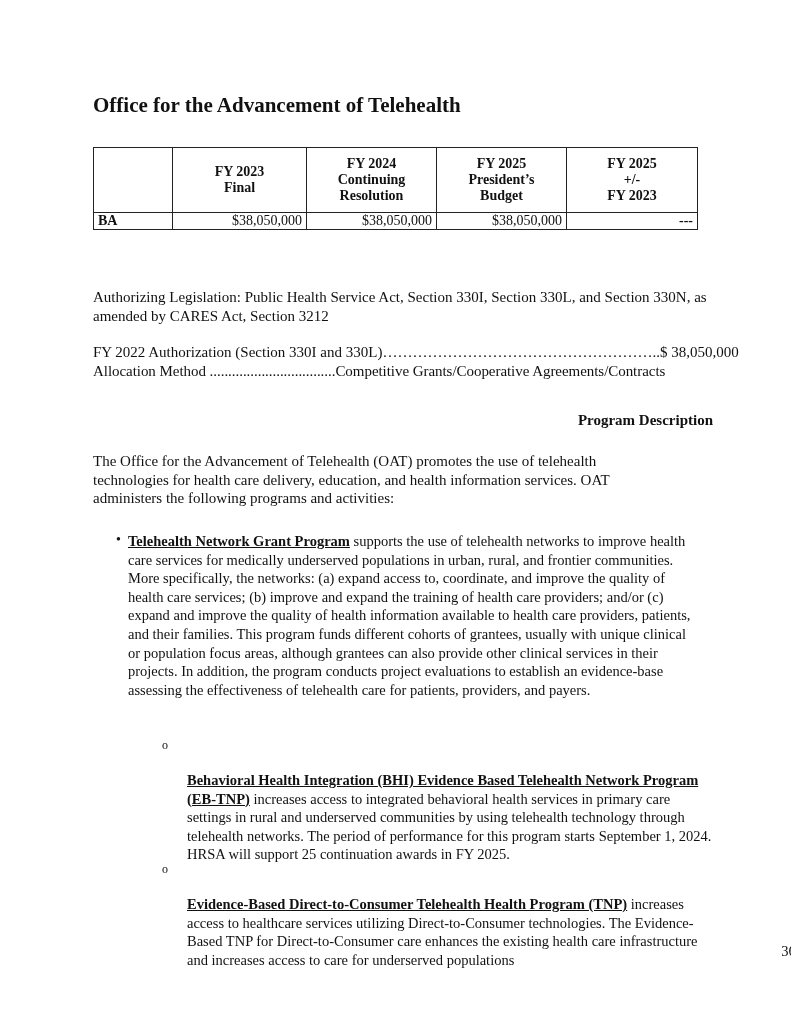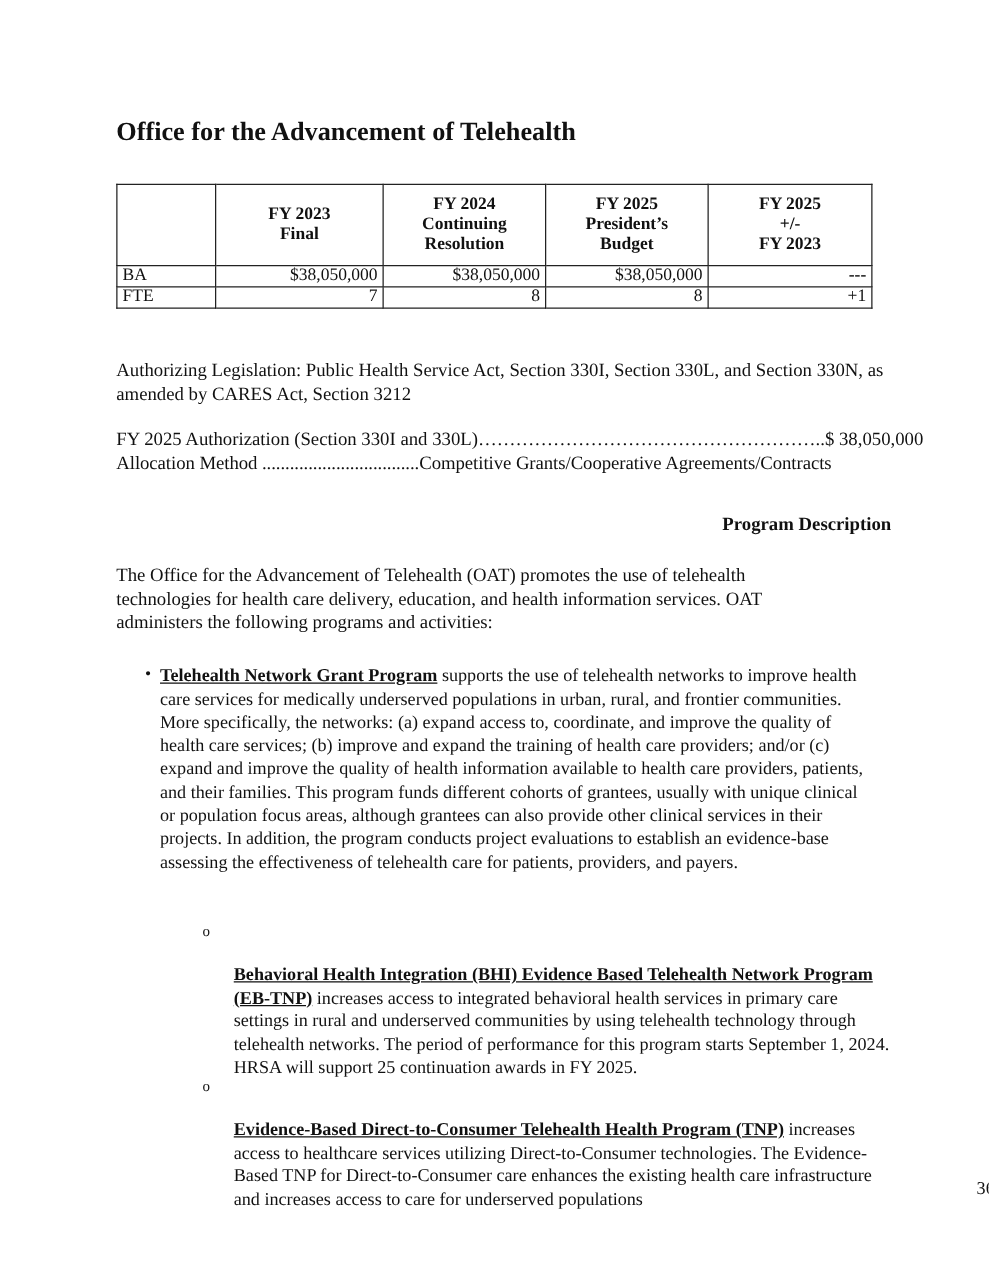--- a/index.html
+++ b/index.html
@@ -19,21 +19,21 @@
   }
   table.budget td, table.budget th {
     border: 1.5px solid #222;
     padding: 0 4px;
     line-height: 16px;
   }
   table.budget th {
     font-weight: bold; text-align: center; height: 64px; vertical-align: middle;
   }
   table.budget td { height: 16px; text-align: right; }
-  table.budget td.rowlabel { text-align: left; font-weight: normal; }
+  table.budget td.rowlabel { text-align: left; font-weight: bold; }
   .para {
     left: 93px; width: 620px; font-size: 15px; line-height: 18.5px;
   }
   .dotline { white-space: nowrap; }
   .heading { font-weight: bold; text-align: right; }
   .bullet-block { left: 128px; width: 572px; font-size: 14.5px; line-height: 18.6px; }
   .bullet-dot {
     position: absolute; left: 116px; font-size: 14px;
   }
   .sub-block { left: 187px; width: 525px; font-size: 14.5px; line-height: 18.6px; margin-top: 36px; }
@@ -77,33 +77,26 @@
       <div>FY 2023</div>
     </th>
   </tr>
   <tr>
     <td class="rowlabel">BA</td>
     <td>$38,050,000</td>
     <td>$38,050,000</td>
     <td>$38,050,000</td>
     <td style="font-weight:bold">---</td>
   </tr>
-  <tr>
-    <td class="rowlabel">FTE</td>
-    <td>7</td>
-    <td>8</td>
-    <td>8</td>
-    <td>+1</td>
-  </tr>
 </tbody>
   </table>
 
 <div class="abs para" style="top:288px;">Authorizing Legislation: Public Health Service Act, Section 330I, Section 330L, and Section 330N, as amended by CARES Act, Section 3212</div>
 
-<div class="abs para dotline" style="top:343px;"><span>FY 2025 Authorization (Section 330I and 330L)</span><span>………………………………………………..</span><span>$ 38,050,000</span></div>
+<div class="abs para dotline" style="top:343px;"><span>FY 2022 Authorization (Section 330I and 330L)</span><span>………………………………………………..</span><span>$ 38,050,000</span></div>
 
 <div class="abs para dotline" style="top:362px; letter-spacing:-0.05px;"><span>Allocation Method</span><span> ..................................</span><span>Competitive Grants/Cooperative Agreements/Contracts</span></div>
 
 <div class="abs para heading" style="top:411px;">Program Description</div>
 
 <div class="abs para" style="top:452px; width:560px;">The Office for the Advancement of Telehealth (OAT) promotes the use of telehealth technologies for health care delivery, education, and health information services. OAT administers the following programs and activities:</div>
 
 <span class="abs bullet-dot" style="top:532px;">•</span>
 <div class="abs bullet-block" style="top:532px;"><span class="u-bold">Telehealth Network Grant Program</span><span> supports the use of telehealth networks to improve health care services for medically underserved populations in urban, rural, and frontier communities. More specifically, the networks: (a) expand access to, coordinate, and improve the quality of health care services; (b) improve and expand the training of health care providers; and/or (c) expand and improve the quality of health information available to health care providers, patients, and their families. This program funds different cohorts of grantees, usually with unique clinical or population focus areas, although grantees can also provide other clinical services in their projects. In addition, the program conducts project evaluations to establish an evidence-base assessing the effectiveness of telehealth care for patients, providers, and payers.</span></div>
 

